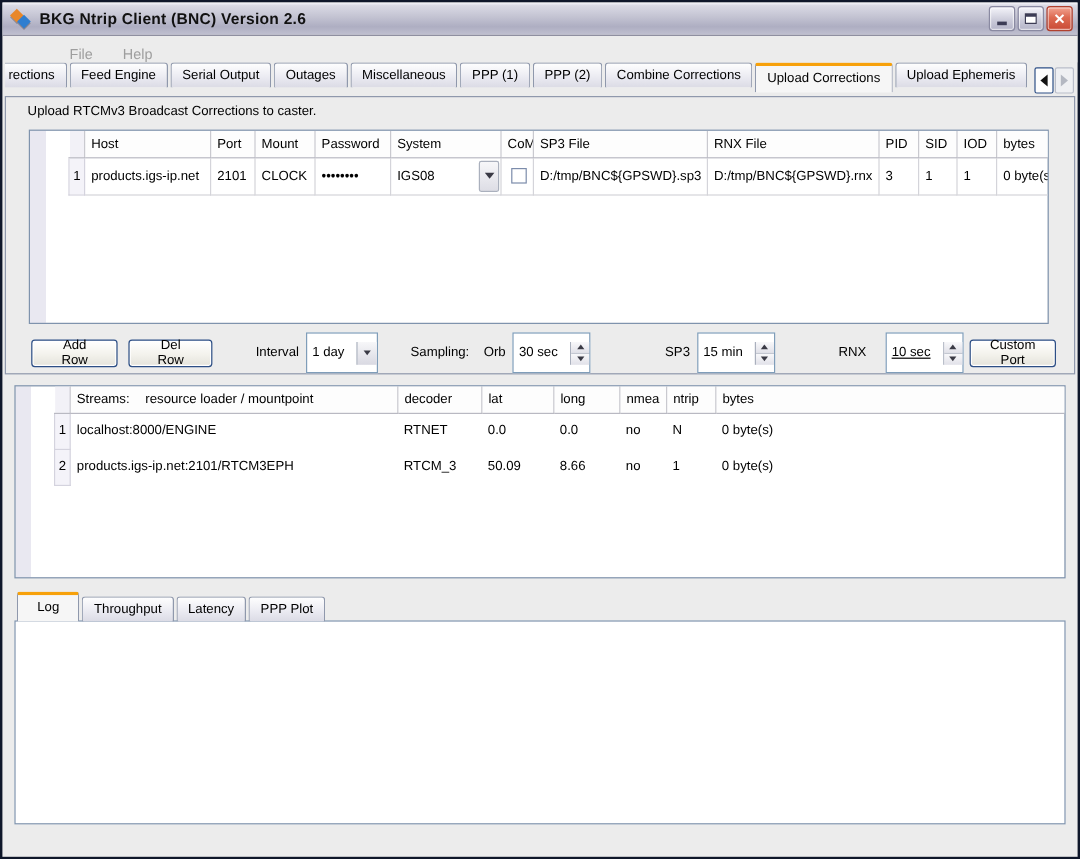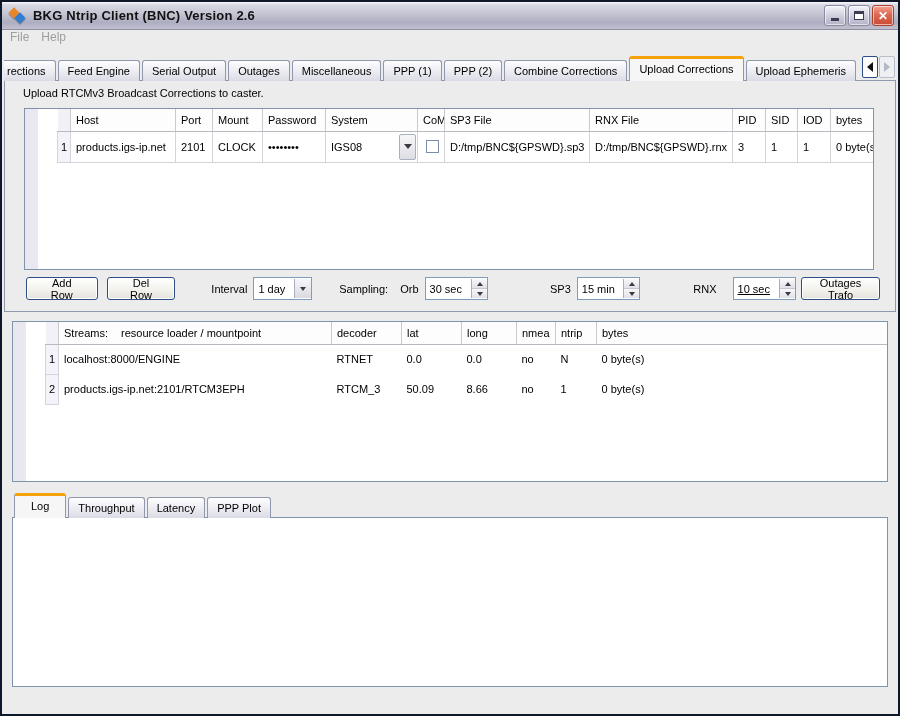--- a/index.html
+++ b/index.html
@@ -30,25 +30,25 @@
     box-shadow:inset 0 0 0 1px rgba(255,255,255,.6);
   }
   .wbtn.close {
     background:linear-gradient(180deg,#f2a492,#dd6a52 45%,#c94a35);
     border-color:#b0402e; color:#fff; font-size:12px; font-weight:bold;
   }
   .glyph-min { width:8px; height:3px; background:#3c3c55; align-self:flex-end; margin:0 auto 4px; }
   .glyph-max { width:10px; height:9px; border:1px solid #3c3c55; border-top-width:3px; background:#fff; }
 
   
-  .menubar { height:22px; display:flex; align-items:flex-start; padding-left:8px; gap:12px; background:#ececec; }
+  .menubar { height:22px; display:flex; align-items:flex-end; padding-left:8px; gap:25px; background:#ececec;margin-left:48px; }
   .menubar span { font-size:12px; color:#9e9e9e; }
 
   
-  .tabstrip { display:flex; align-items:flex-end; height:29px; padding-left:2px; position:relative; z-index:2; margin-bottom:-1px; }
+  .tabstrip { display:flex; height:29px; padding-left:2px; position:relative; z-index:2; margin-bottom:-1px; }
   .tab {
     height:21px; line-height:20px; padding:0 9px; margin-right:2px;
     font-size:11px; color:#000; white-space:nowrap;
     background:linear-gradient(180deg,#fefefe,#ebebf2 55%,#dbdbe5);
     border:1px solid #8f98ac; border-bottom:none; border-radius:3px 3px 0 0;
   }
   .tab.clipped { border-left:none; border-radius:0 3px 0 0; padding-left:3px; }
   .tab.active {
     height:25px; line-height:21px; background:#f6f6f6;
     border-top:3px solid #f7a10a; position:relative; z-index:3;
@@ -90,21 +90,21 @@
 
   
   .controls { display:flex; align-items:center; margin:7px 0 0 19px; width:856px; font-size:11px; }
   .btn {
     height:23px; padding:0 14px; font-size:11px; color:#000;
     border:1px solid #2d4f86; border-radius:3px;
     background:linear-gradient(180deg,#ffffff,#f3f2ec 55%,#e4e3db);
     box-shadow:inset 0 0 0 1px #fff; display:flex; align-items:center;
   }
   .lbl { color:#000; }
-  .field { display:flex; align-items:center; height:23px; border:1px solid #7f9db9; background:#fff; }
+  .field { display:flex; align-items:center; height:34px; border:1px solid #7f9db9; background:#fff; }
   .field .val { flex:1; padding-left:4px; }
   .field .dd { width:17px; height:19px; background:linear-gradient(180deg,#f7f7f9,#d9d9e2); border-left:1px solid #aab0bd;
                display:flex; align-items:center; justify-content:center; }
   .spin { width:16px; height:19px; display:flex; flex-direction:column; border-left:1px solid #aab0bd; }
   .spin > span { flex:1; display:flex; align-items:center; justify-content:center; background:linear-gradient(180deg,#f8f8fa,#e1e1e9); }
   .spin > span + span { border-top:1px solid #c3c7d1; }
 
   
   .bottom-strip { display:flex; align-items:flex-end; height:29px; padding-left:12px; position:relative; z-index:2; margin-bottom:-1px; margin-top:7px; }
   .logpane { margin:0 10px; width:876px; height:170px; border:1px solid #7f93ad; background:#fff; }
@@ -269,21 +269,21 @@
         <span class="val">10 sec</span>
         <span class="spin">
             <span>
               <span class="arr-up sm"></span>
             </span>
             <span>
               <span class="arr-down sm"></span>
             </span>
           </span>
       </span>
-      <button class="btn" style="margin-left:5px; padding:0 6px;">Outages Trafo</button>
+      <button class="btn" style="margin-left:5px; padding:0 6px;">Custom Port</button>
     </div>
   </div>
 
   <div class="tablebox streams">
     <table class="streams">
       <colgroup>
         <col style="width:13px">
           <col style="width:273px">
           <col style="width:70px">
           <col style="width:60px">

